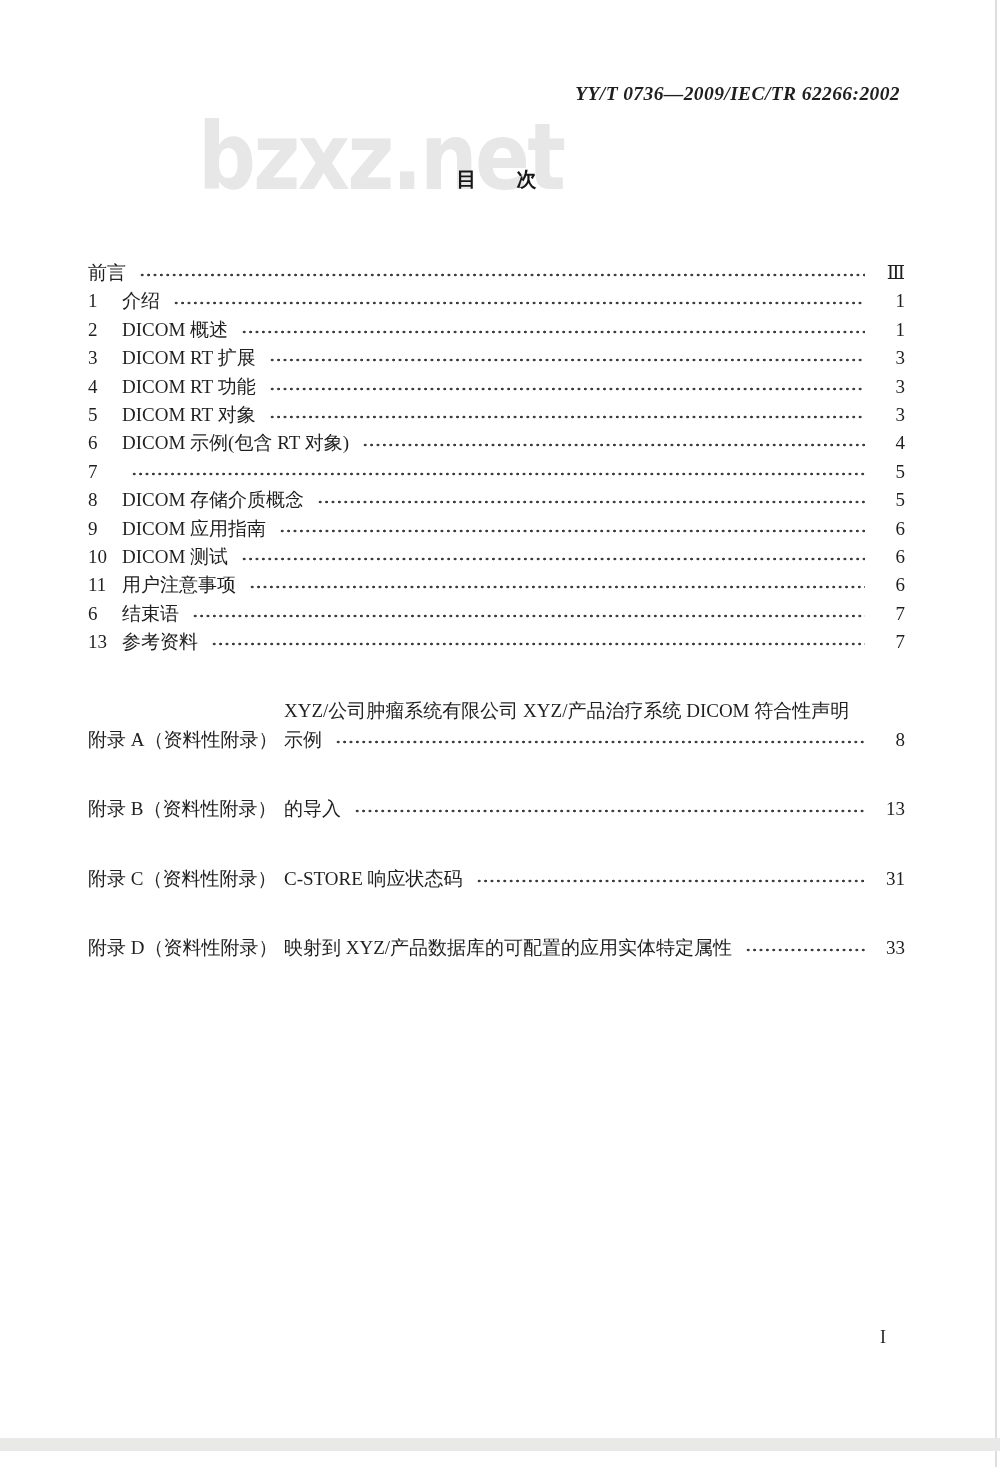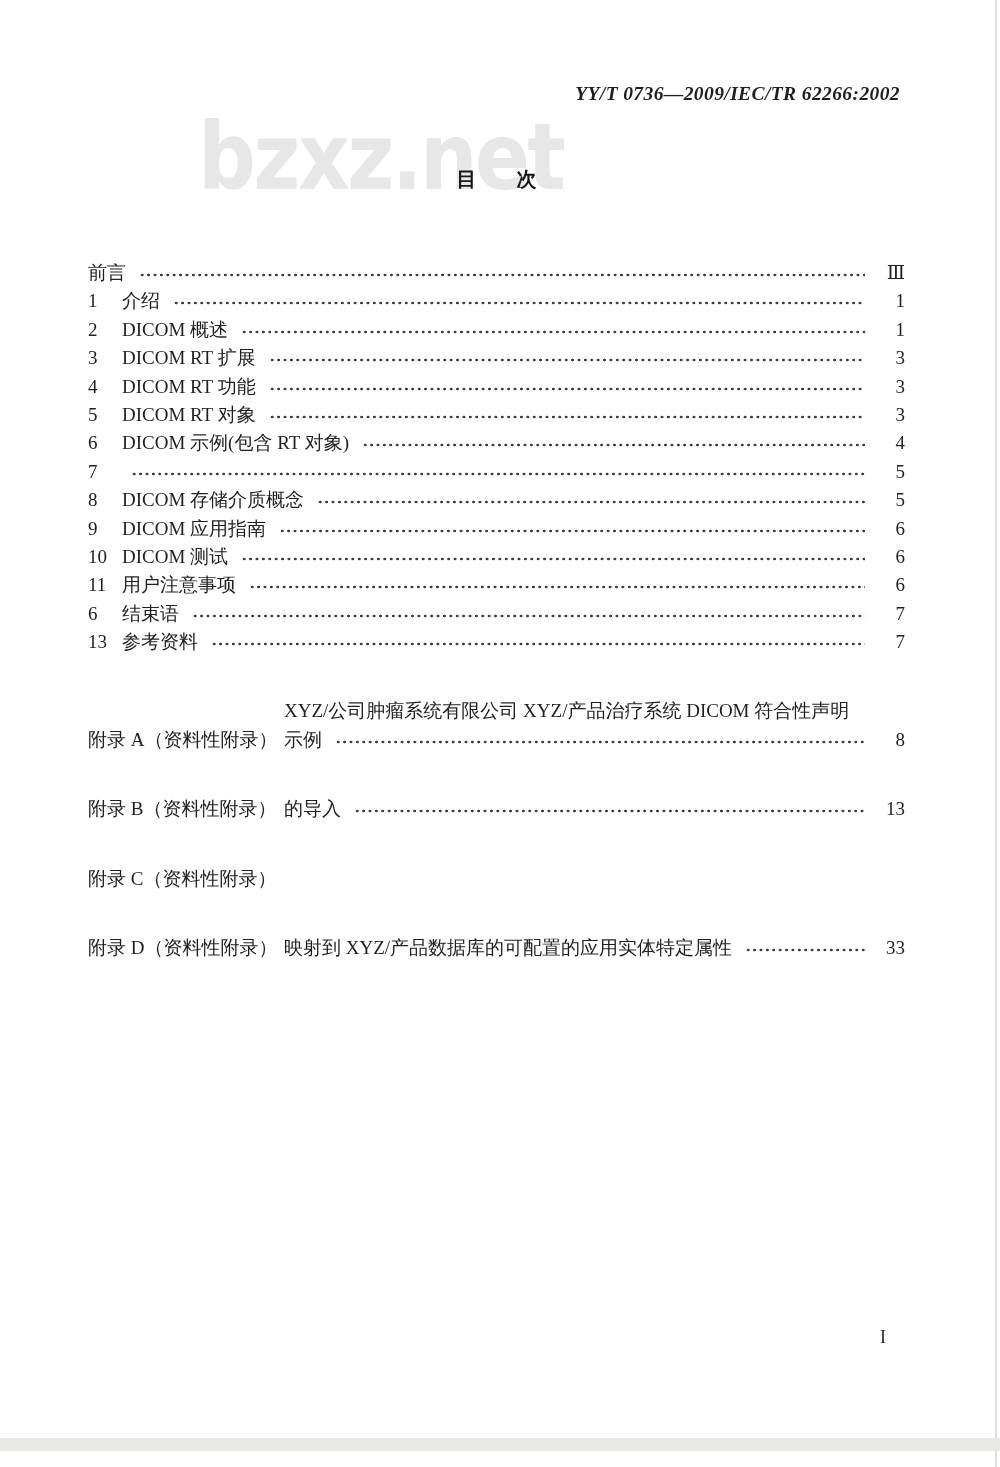--- a/index.html
+++ b/index.html
@@ -210,20 +210,27 @@
       <div class="annex-line">
         <span class="annex-text">的导入</span>
         <span class="leader"></span>
         <span class="toc-page">13</span>
       </div>
     </div>
   </div>
 
   <div class="annex-row">
     <span class="annex-label">附录 C（资料性附录）</span>
+    <div class="annex-body">
+      <div class="annex-line">
+        <span class="annex-text">C-STORE 响应状态码</span>
+        <span class="leader"></span>
+        <span class="toc-page">31</span>
+      </div>
+    </div>
   </div>
 
   <div class="annex-row">
     <span class="annex-label">附录 D（资料性附录）</span>
     <div class="annex-body">
       <div class="annex-line">
         <span class="annex-text">映射到 XYZ/产品数据库的可配置的应用实体特定属性</span>
         <span class="leader"></span>
         <span class="toc-page">33</span>
       </div>

